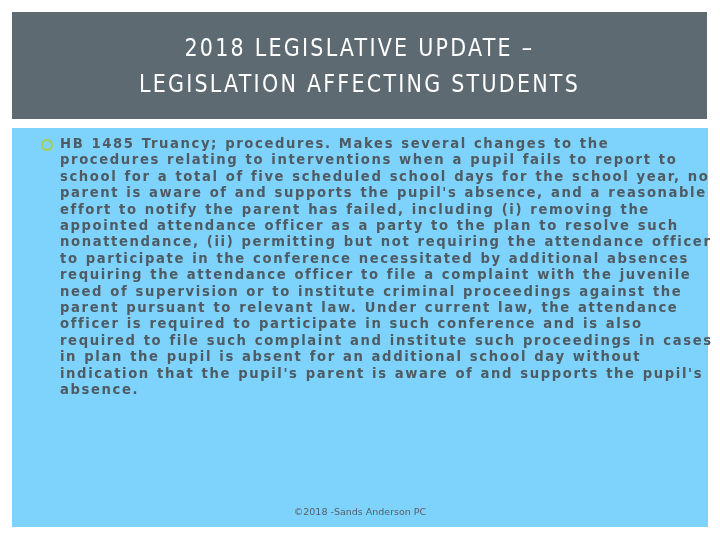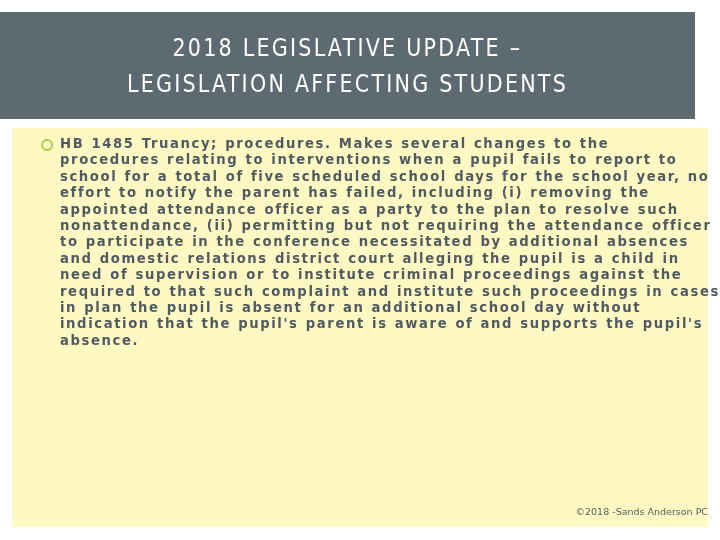--- a/index.html
+++ b/index.html
@@ -1,68 +1,71 @@
 <!DOCTYPE html>
 <html><head>
 <meta charset="utf-8">
 <style>
   html, body { margin: 0; padding: 0; }
   body {
     width: 720px; height: 540px; background: #ffffff; position: relative; overflow: hidden;
     font-family: "Liberation Sans", sans-serif;
   }
   .header {
-    position: absolute; left: 0; top: 12px; width: 695px; height: 107px;
+    position: absolute; left: 12px; top: 12px; width: 695px; height: 107px;
     background: #5e6a72; color: #ffffff;
     display: flex; flex-direction: column; justify-content: center; align-items: center;
   }
   .header .line {
     font-family: "DejaVu Sans", sans-serif;
     font-size: 24px; letter-spacing: 2.6px; line-height: 36px; font-weight: normal;
     transform: scaleX(0.86); white-space: nowrap;
   }
   .panel {
     position: absolute; left: 12px; top: 128px; width: 696px; height: 399px;
-    background: #fef9c3;
+    background: #7dd3fc;
   }
   .bullet {
     position: absolute; left: 29px; top: 11px; width: 8px; height: 8px;
     border: 2px solid #a8cf45; border-radius: 50%;
   }
   .body-text {
     position: absolute; left: 48px; top: 8px; width: 640px;
     font-family: "DejaVu Sans", sans-serif;
     font-size: 13.2px; line-height: 16.4px; color: #4f5a62; font-weight: bold;
     letter-spacing: 1.6px; word-spacing: 1px;
   }
   .body-text .ln { display: block; white-space: nowrap; }
   .footer {
-    position: absolute; left: 0; width: 696px; top: 378px; text-align: right;
+    position: absolute; left: 0; width: 696px; top: 378px; text-align: center;
     font-family: "DejaVu Sans", sans-serif; font-size: 9.5px; color: #555f66;
   }
 </style>
 </head>
 <body>
 
 <div class="header">
   <div class="line">2018 LEGISLATIVE UPDATE –</div>
   <div class="line">LEGISLATION AFFECTING STUDENTS</div>
 </div>
 
 <div class="panel">
   <span class="bullet"></span>
   <div class="body-text">
     <span class="ln">HB 1485 Truancy; procedures. Makes several changes to the</span>
     <span class="ln">procedures relating to interventions when a pupil fails to report to</span>
     <span class="ln">school for a total of five scheduled school days for the school year, no</span>
+    <span class="ln">parent is aware of and supports the pupil's absence, and a reasonable</span>
     <span class="ln">effort to notify the parent has failed, including (i) removing the</span>
     <span class="ln">appointed attendance officer as a party to the plan to resolve such</span>
     <span class="ln">nonattendance, (ii) permitting but not requiring the attendance officer</span>
     <span class="ln">to participate in the conference necessitated by additional absences</span>
-    <span class="ln">and domestic relations district court alleging the pupil is a child in</span>
+    <span class="ln">requiring the attendance officer to file a complaint with the juvenile</span>
     <span class="ln">need of supervision or to institute criminal proceedings against the</span>
-    <span class="ln">required to that such complaint and institute such proceedings in cases</span>
+    <span class="ln">parent pursuant to relevant law. Under current law, the attendance</span>
+    <span class="ln">officer is required to participate in such conference and is also</span>
+    <span class="ln">required to file such complaint and institute such proceedings in cases</span>
     <span class="ln">in plan the pupil is absent for an additional school day without</span>
     <span class="ln">indication that the pupil's parent is aware of and supports the pupil's</span>
     <span class="ln">absence.</span>
   </div>
   <div class="footer">©2018 -Sands Anderson PC</div>
 </div>
 
 </body></html>

